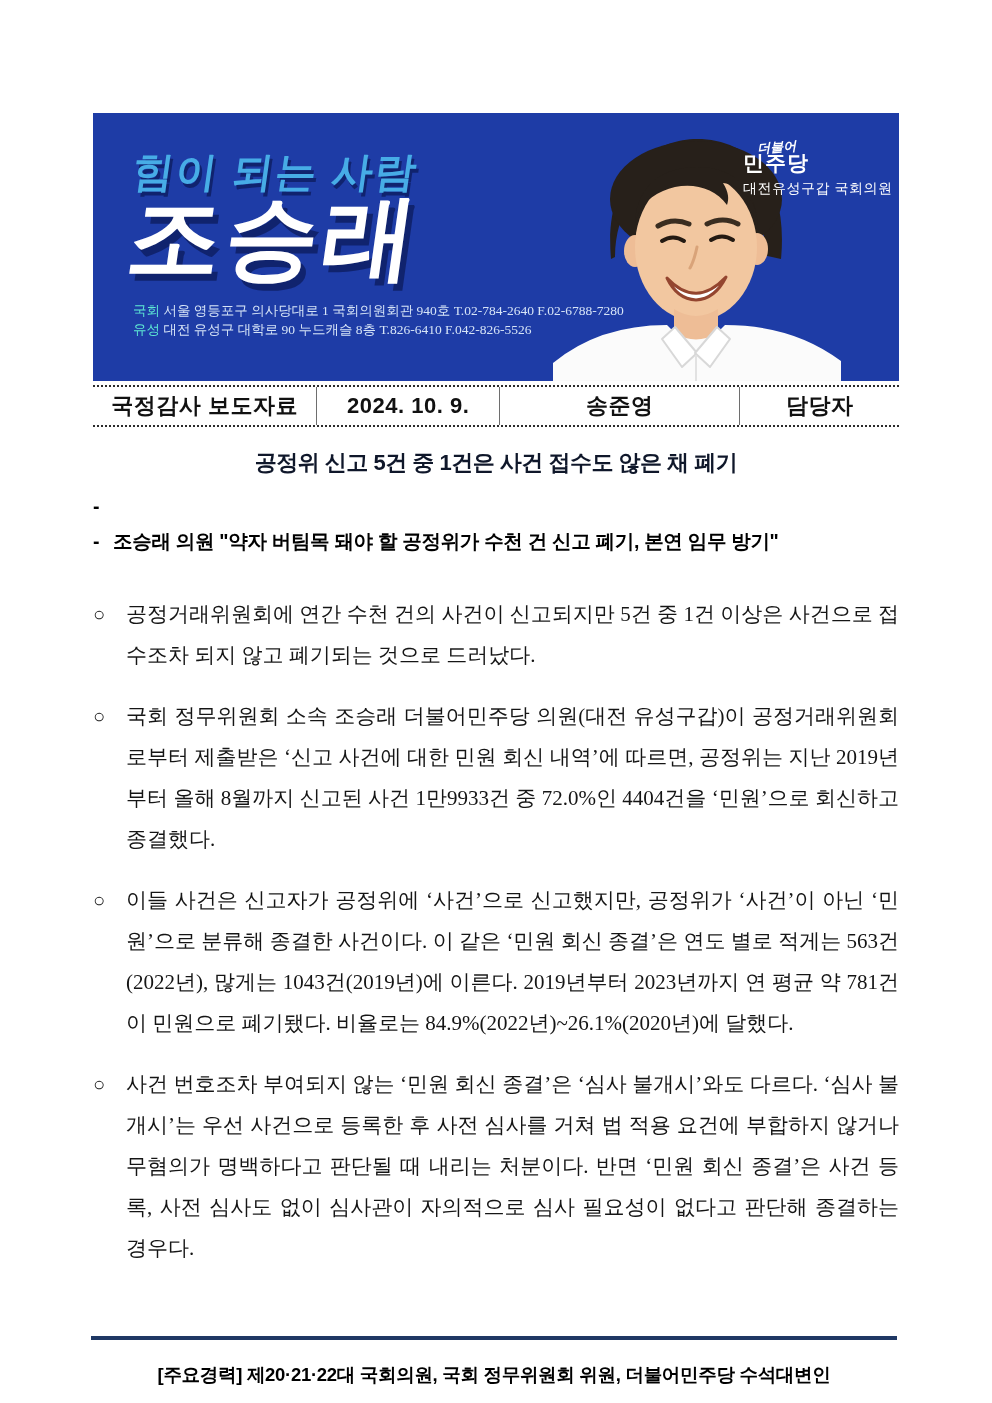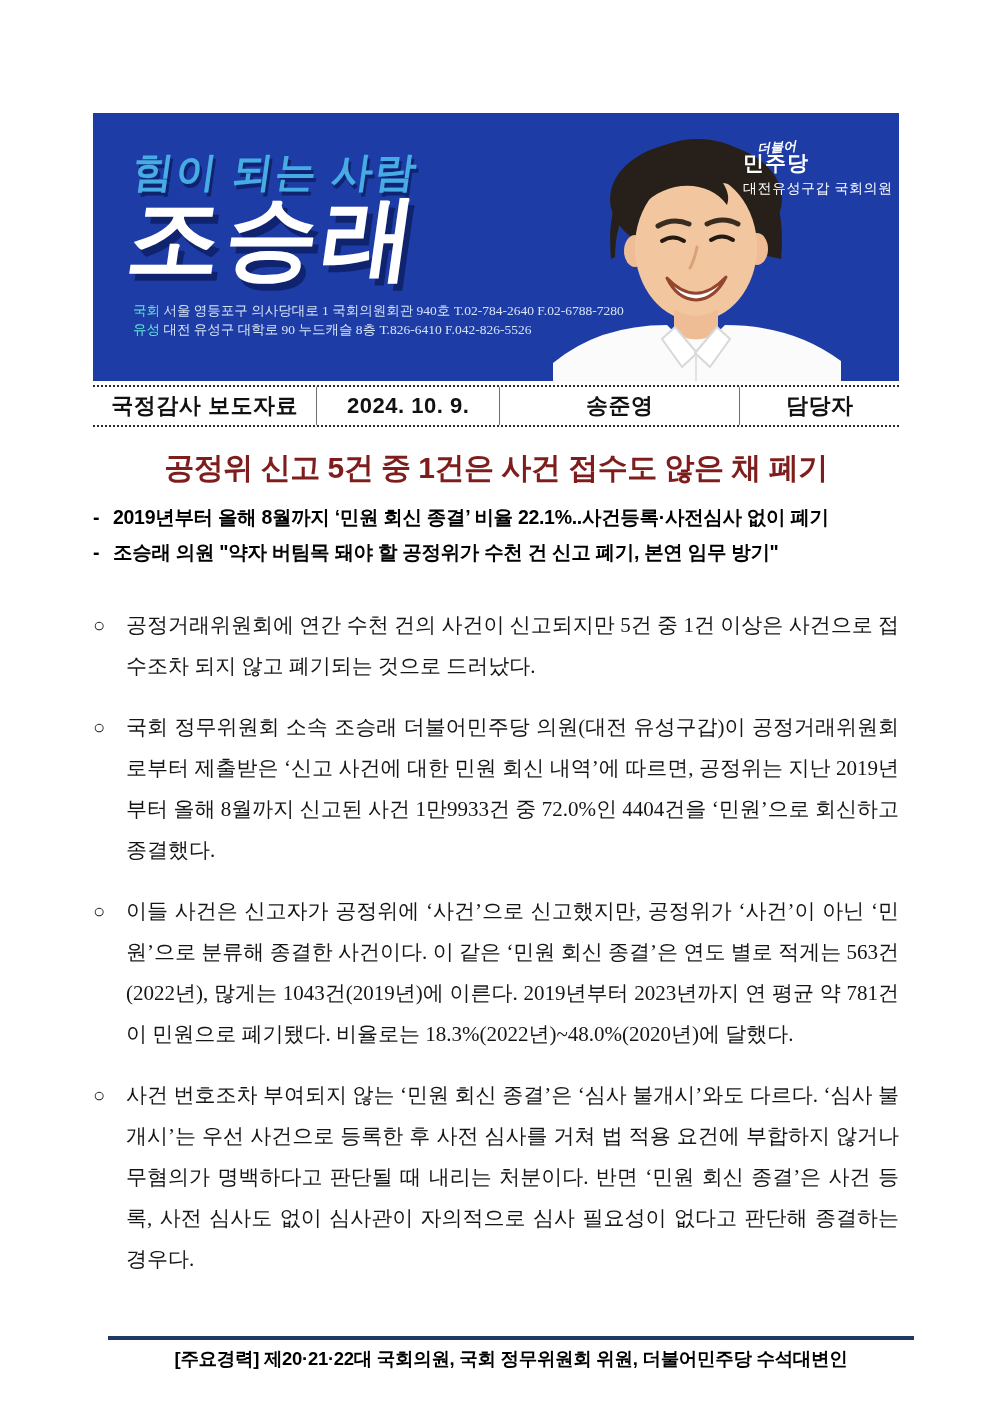--- a/index.html
+++ b/index.html
@@ -93,23 +93,23 @@
   .info-cell + .info-cell { border-left: 1px solid #6e6e6e; }
   .c1 { width: 27.7%; }
   .c2 { width: 22.7%; }
   .c3 { width: 19.8%; }
   .c4 { width: 29.8%; }
 
   
   .headline-title {
     margin-top: 21px;
     text-align: center;
-    font-size: 30px; font-weight: 800;
+    font-size: 22px; font-weight: 800;
     letter-spacing: -0.5px;
-    color: #7f1d1d;
+    color: #0f172a;
   }
   .headline-bullets { margin-top: 11px; }
   .headline-bullet {
     display: flex;
     font-size: 19.5px; font-weight: 700; line-height: 35px;
     color: #000; letter-spacing: -0.3px;
   }
   .bullet-dash { width: 20px; flex: 0 0 20px; }
 
   
@@ -118,23 +118,23 @@
     font-family: "Liberation Serif", "DejaVu Serif", serif;
     font-size: 21px; line-height: 41px; color: #151515;
   }
   .para { display: flex; margin-bottom: 20px; }
   .para:last-child { margin-bottom: 0; }
   .para-marker { flex: 0 0 33px; font-size: 20px; }
   .para-text { flex: 1; text-align: justify; word-break: break-all; }
 
   
   .footer {
-    position: absolute; left: 108px; top: 1336px; width: 806px;
+    position: absolute; left: 91px; top: 1336px; width: 806px;
     border-top: 4px solid #1f3864;
-    padding-top: 6px;
+    padding-top: 22px;
   }
   .footer-career {
     text-align: center;
     font-size: 18.5px; font-weight: 800; color: #000;
     letter-spacing: -0.3px;
   }
 </style>
 </head>
 <body>
 
@@ -198,40 +198,39 @@
     <div class="info-cell c2">2024. 10. 9.</div>
     <div class="info-cell c4">송준영</div>
     <div class="info-cell c3">담당자</div>
   </div>
 
   <h1 class="headline-title">공정위 신고 5건 중 1건은 사건 접수도 않은 채 폐기</h1>
 
   <div class="headline-bullets">
     <div class="headline-bullet">
       <span class="bullet-dash">-</span>
-      <span>2019년부터 올해 8월까지 ‘민원 회신 종결’ 비율 22.1%..사건등록·사전심사 없이 폐기</span>
     </div>
     <div class="headline-bullet">
       <span class="bullet-dash">-</span>
       <span>조승래 의원 "약자 버팀목 돼야 할 공정위가 수천 건 신고 폐기, 본연 임무 방기"</span>
     </div>
   </div>
 
   <div class="body-text">
     <div class="para">
       <span class="para-marker">○</span>
       <span class="para-text">공정거래위원회에 연간 수천 건의 사건이 신고되지만 5건 중 1건 이상은 사건으로 접수조차 되지 않고 폐기되는 것으로 드러났다.</span>
     </div>
     <div class="para">
       <span class="para-marker">○</span>
       <span class="para-text">국회 정무위원회 소속 조승래 더불어민주당 의원(대전 유성구갑)이 공정거래위원회로부터 제출받은 ‘신고 사건에 대한 민원 회신 내역’에 따르면, 공정위는 지난 2019년부터 올해 8월까지 신고된 사건 1만9933건 중 72.0%인 4404건을 ‘민원’으로 회신하고 종결했다.</span>
     </div>
     <div class="para">
       <span class="para-marker">○</span>
-      <span class="para-text">이들 사건은 신고자가 공정위에 ‘사건’으로 신고했지만, 공정위가 ‘사건’이 아닌 ‘민원’으로 분류해 종결한 사건이다. 이 같은 ‘민원 회신 종결’은 연도 별로 적게는 563건(2022년), 많게는 1043건(2019년)에 이른다. 2019년부터 2023년까지 연 평균 약 781건이 민원으로 폐기됐다. 비율로는 18.3%(2022년)~48.0%(2020년)에 달했다.</span>
+      <span class="para-text">이들 사건은 신고자가 공정위에 ‘사건’으로 신고했지만, 공정위가 ‘사건’이 아닌 ‘민원’으로 분류해 종결한 사건이다. 이 같은 ‘민원 회신 종결’은 연도 별로 적게는 563건(2022년), 많게는 1043건(2019년)에 이른다. 2019년부터 2023년까지 연 평균 약 781건이 민원으로 폐기됐다. 비율로는 84.9%(2022년)~26.1%(2020년)에 달했다.</span>
     </div>
     <div class="para">
       <span class="para-marker">○</span>
       <span class="para-text">사건 번호조차 부여되지 않는 ‘민원 회신 종결’은 ‘심사 불개시’와도 다르다. ‘심사 불개시’는 우선 사건으로 등록한 후 사전 심사를 거쳐 법 적용 요건에 부합하지 않거나 무혐의가 명백하다고 판단될 때 내리는 처분이다. 반면 ‘민원 회신 종결’은 사건 등록, 사전 심사도 없이 심사관이 자의적으로 심사 필요성이 없다고 판단해 종결하는 경우다.</span>
     </div>
   </div>
 
 </div>
 
 <div class="footer">

